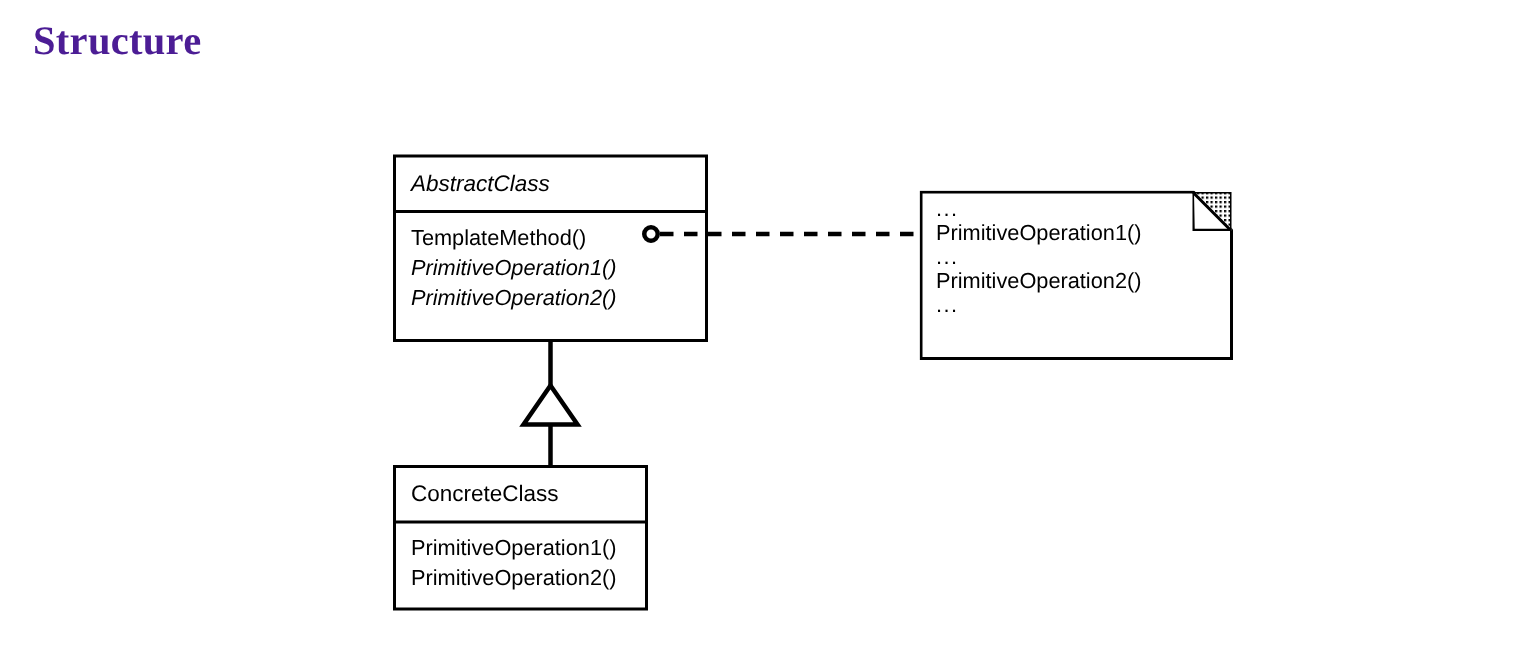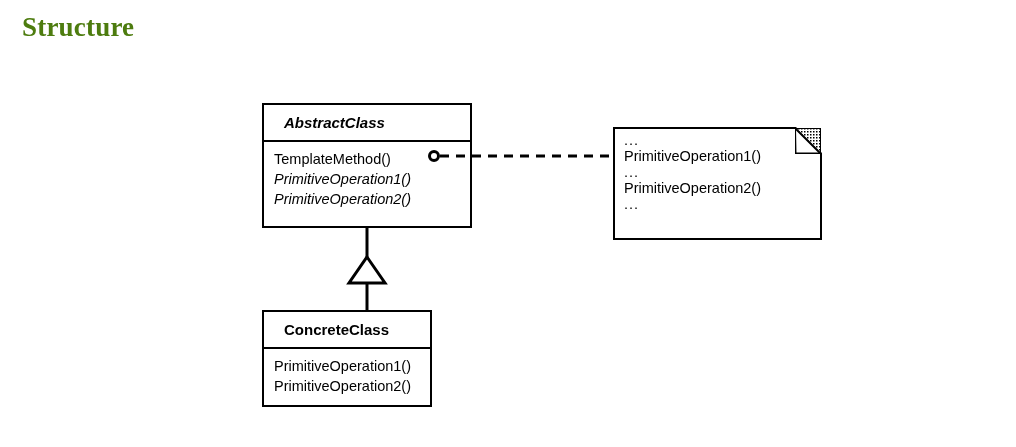--- a/index.html
+++ b/index.html
@@ -18,21 +18,21 @@
 
   
   #page-title {
     position: absolute;
     left: 22px;
     top: 12px;
     font-family: "Liberation Serif", serif;
     font-weight: bold;
     font-size: 27px;
     letter-spacing: 0.2px;
-    color: #4d7c0f;
+    color: #4c1d95;
     white-space: nowrap;
   }
 
   
   #diagram {
     position: absolute;
     left: 0;
     top: 0;
     width: 1016px;
     height: 447px;
@@ -43,23 +43,23 @@
     position: absolute;
     box-sizing: border-box;
     background: #ffffff;
     border: 2.5px solid #000000;
   }
   .uml-class .class-title {
     box-sizing: border-box;
     border-bottom: 2.5px solid #000000;
     display: flex;
     align-items: center;
-    padding-left: 20px;
+    padding-left: 10px;
     font-size: 15px;
-    font-weight: bold;
+    font-weight: normal;
     white-space: nowrap;
   }
   .uml-class .class-title.italic {
     font-style: italic;
   }
   .uml-class .class-ops {
     box-sizing: border-box;
     padding: 7px 0 6px 10px;
   }
   .uml-class .op {

